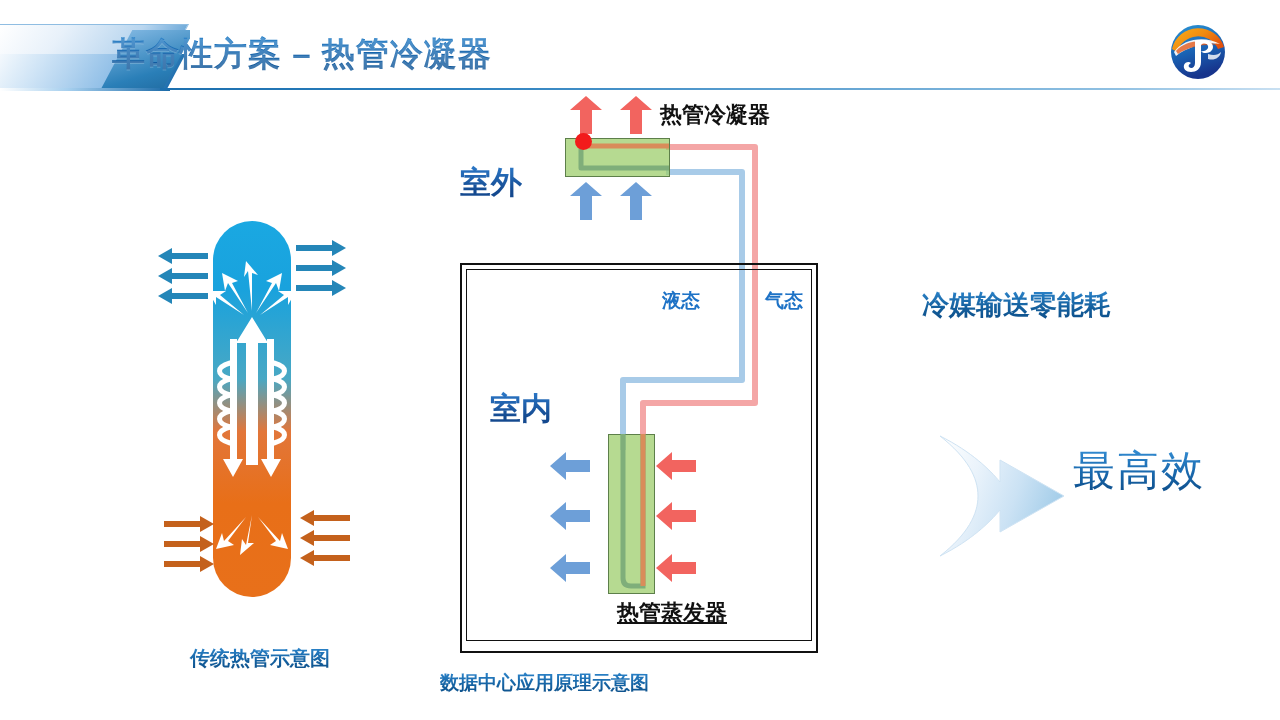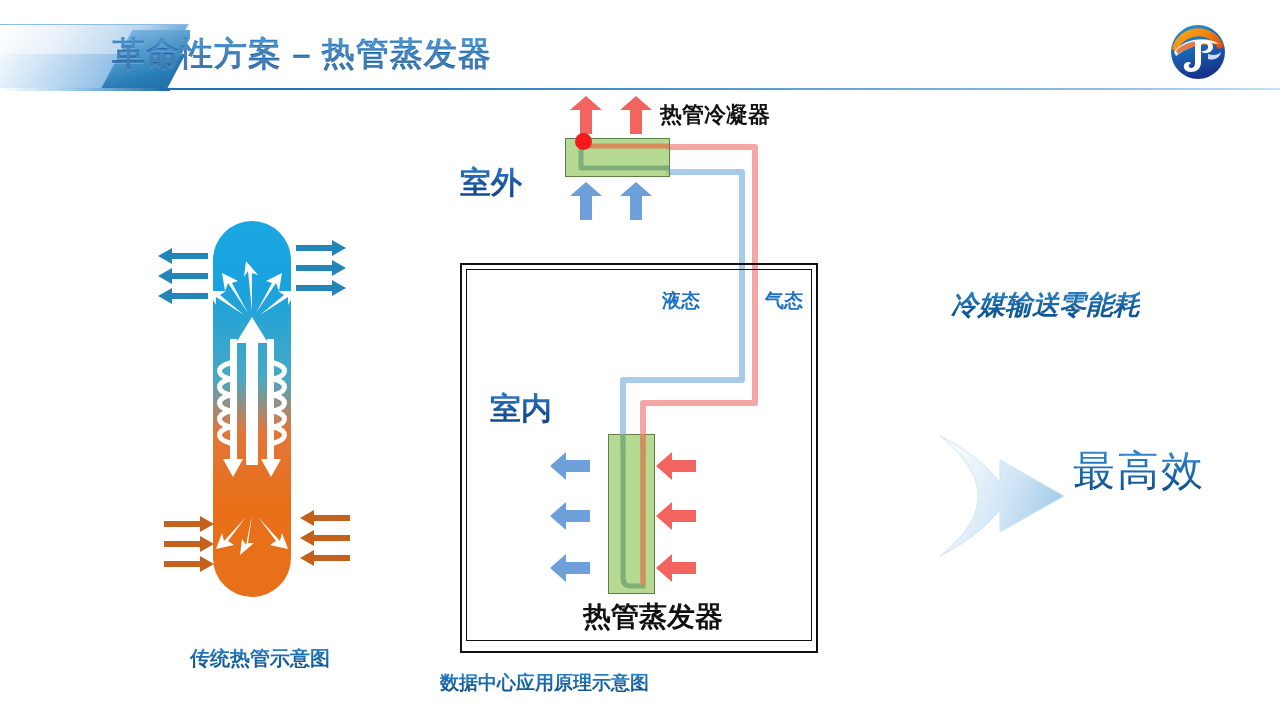--- a/index.html
+++ b/index.html
@@ -81,39 +81,39 @@
   .red-dot {
     position: absolute; left: 575px; top: 133px; width: 17px; height: 17px;
     background: #f21b1b; border-radius: 50%;
   }
   .lbl { position: absolute; font-weight: bold; white-space: nowrap; }
   .lbl-outdoor { left: 460px; top: 162px; font-size: 31px; color: #1a56a8;
     background: linear-gradient(180deg,#2f7fd0 0%,#14498f 70%); -webkit-background-clip:text; background-clip:text;text-align:right; -webkit-text-fill-color:transparent; }
   .lbl-indoor { left: 490px; top: 388px; font-size: 31px; color: #1a56a8;
     background: linear-gradient(180deg,#2f7fd0 0%,#14498f 70%); -webkit-background-clip:text; background-clip:text; -webkit-text-fill-color:transparent; }
   .lbl-cond { left: 660px; top: 100px; font-size: 22px; color: #111; }
-  .lbl-evap { left: 583px; top: 598px; font-size: 28px; color: #111; }
+  .lbl-evap { left: 617px; top: 598px; font-size: 22px; color: #111; text-decoration: underline; }
   .lbl-liquid { left: 662px; top: 288px; font-size: 19px; color: #1d72c6; }
   .lbl-gas { left: 765px; top: 288px; font-size: 19px; color: #1d72c6; }
   .cap-center {
     position: absolute; left: 440px; top: 670px; width: 400px; text-align: left;
     font-size: 19px; font-weight: bold; color: #1a6fb5;
     background: linear-gradient(180deg, #2f8ad2 0%, #14609f 60%, #0b4b83 100%);
     -webkit-background-clip: text; background-clip: text; -webkit-text-fill-color: transparent;
   }
 
   
   .bullet {
     position: absolute; font-size: 27px; font-weight: bold; white-space: nowrap;
     color: #1565ad;
     background: linear-gradient(180deg, #2f8ad2 0%, #15619f 55%, #0b4a84 100%);
     -webkit-background-clip: text; background-clip: text; -webkit-text-fill-color: transparent;
   }
   .b1 { left: 947px; top: 177px; }
-  .b2 { left: 951px; top: 287px; font-style: italic; }
+  .b2 { left: 922px; top: 287px; }
   .big {
     position: absolute; font-size: 42px; font-weight: normal; white-space: nowrap;
     letter-spacing: 2px; color: #1565ad;
     background: linear-gradient(180deg, #3a96dc 0%, #1b6bb0 50%, #0a4680 100%);
     -webkit-background-clip: text; background-clip: text; -webkit-text-fill-color: transparent;
   }
   .g1 { left: 1073px; top: 443px; }
   .g2 { left: 1073px; top: 513px; }
   .big-arrow { position: absolute; left: 938px; top: 430px; width: 130px; height: 130px; }
 </style>
@@ -121,21 +121,21 @@
 <body>
 
 <div id="slide">
 
   <div class="header">
     <div class="hdr-ribbon">
       <div class="ribbon-a"></div>
       <div class="ribbon-b"></div>
       <div class="ribbon-c"></div>
     </div>
-    <div class="hdr-title">革命性方案 – 热管蒸发器</div>
+    <div class="hdr-title">革命性方案 – 热管冷凝器</div>
     <div class="hdr-rule2"></div>
     <div class="hdr-rule"></div>
 
     <div class="logo">
       <svg width="60" height="60" viewBox="0 0 60 60">
         <defs>
           <linearGradient id="lgBlue" x1="0" y1="0" x2="0.3" y2="1">
             <stop offset="0%" stop-color="#2a95d5"></stop>
             <stop offset="55%" stop-color="#1a63b4"></stop>
             <stop offset="100%" stop-color="#17348c"></stop>

